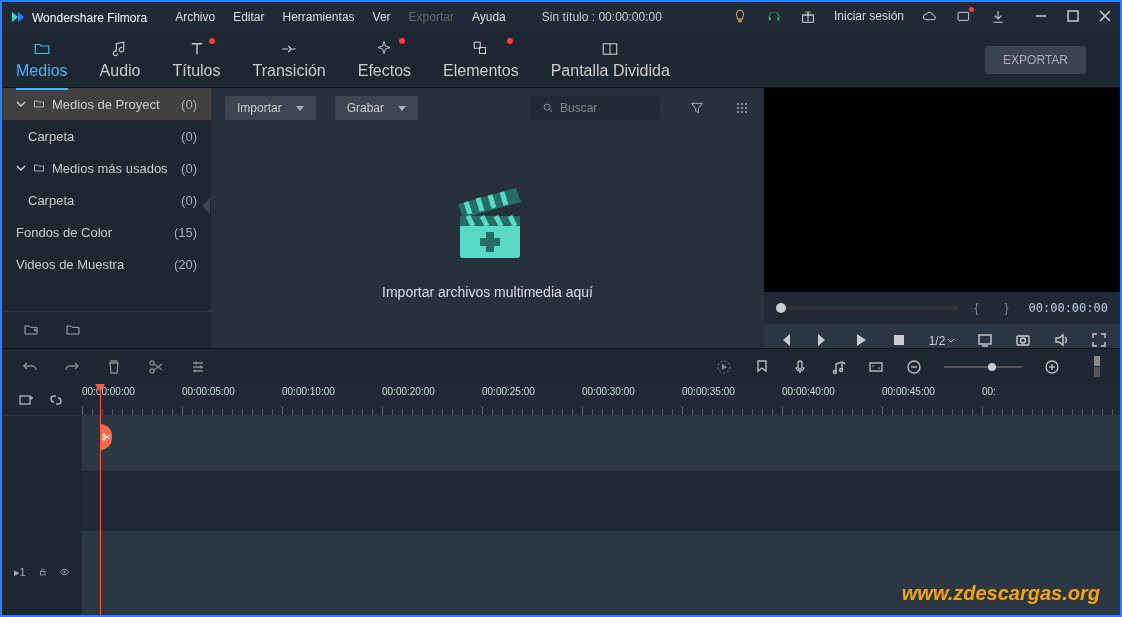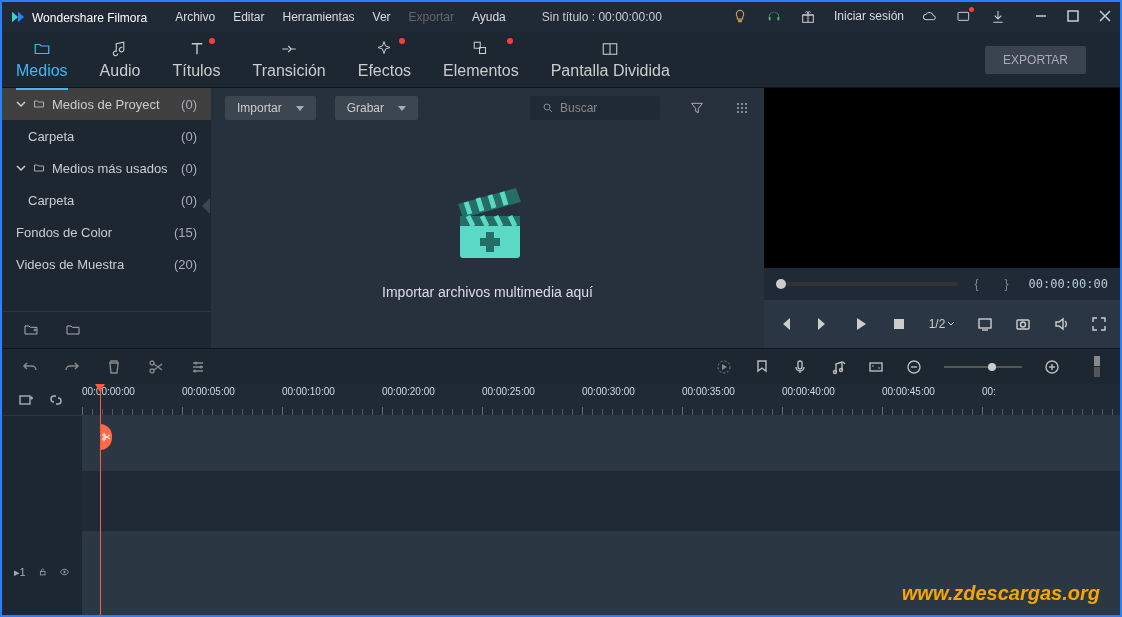--- a/index.html
+++ b/index.html
@@ -47,21 +47,21 @@
 .panel-body .msg { font-size:14px; color:#dde; }
 .collapse-handle { position:absolute; left:-9px; top:110px; width:0; height:0; border-top:8px solid transparent; border-bottom:8px solid transparent; border-right:8px solid #3b4651; cursor:pointer; }
 
 .preview { width:356px; background:#000; display:flex; flex-direction:column; }
 .preview-video { flex:1; background:#000; }
 .preview-bar { height:32px; background:#1f2a36; display:flex; align-items:center; padding:0 12px; gap:10px; }
 .prog { flex:1; height:4px; background:#333; position:relative; border-radius:2px; }
 .prog-dot { width:10px; height:10px; background:#ccc; border-radius:50%; position:absolute; left:0; top:-3px; }
 .braces { color:#888; font-size:12px; letter-spacing:4px; margin:0 6px; }
 .timecode { color:#bcd; font-size:12px; font-family:monospace; }
-.preview-ctl { height:48px; background:#2a3644; display:flex; align-items:center; justify-content:center; gap:22px; }
+.preview-ctl { height:24px; background:#2a3644; display:flex; align-items:flex-end; justify-content:center; gap:22px; }
 .preview-ctl .ctl { width:16px; height:16px; cursor:pointer; color:#ccc; display:flex; align-items:center; justify-content:center; }
 .preview-ctl .zoom { font-size:12px; color:#ccc; display:flex; align-items:center; gap:2px; }
 
 
 .tl-tools { height:36px; background:#1d2732; display:flex; align-items:center; padding:0 20px; gap:26px; border-top:1px solid #0a151f; }
 .tl-tools .tool { width:16px; height:16px; cursor:pointer; color:#888; }
 .tl-tools .right { margin-left:auto; display:flex; align-items:center; gap:22px; }
 .zoom-slider { width:78px; height:2px; background:#555; position:relative; }
 .zoom-slider::after { content:""; width:8px; height:8px; background:#ccc; border-radius:50%; position:absolute; left:44px; top:-3px; }
 .track-toggle { display:flex; flex-direction:column; gap:1px; margin-left:12px; }

